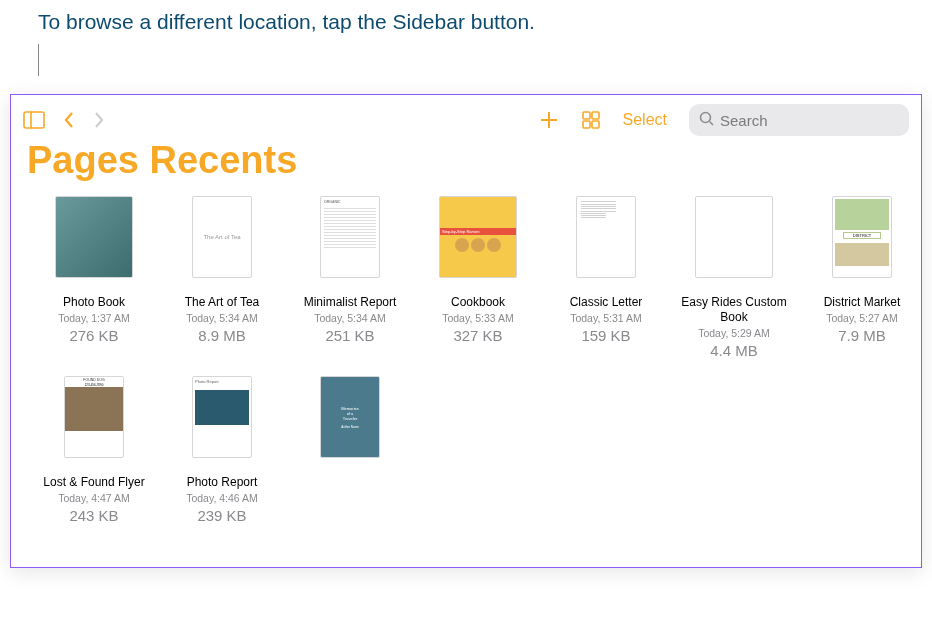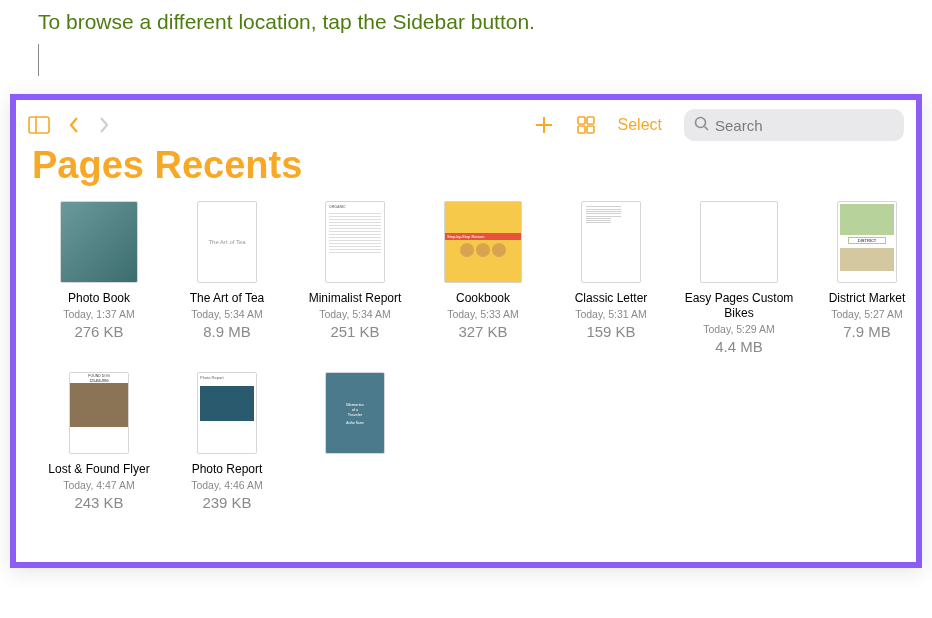--- a/index.html
+++ b/index.html
@@ -12,32 +12,32 @@
       background: #fff;
       width: 932px;
       height: 618px;
       overflow: hidden;
     }
     .annotation-area {
       padding: 8px 0 18px 38px;
     }
     .annotation-text {
       font-size: 21px;
-      color: #4d7c0f;
+      color: #0c4a6e;
       line-height: 1.35;
     }
     .callout-line {
       width: 1px;
       height: 32px;
       background: #888;
       margin-left: 0px;
       margin-top: 8px;
     }
     .app-window {
-      border: 6px solid #8b5cf6;
+      border: 1px solid #8b5cf6;
       border-radius: 0;
       margin: 0 10px 0 10px;
       background: #fff;
       box-shadow: 0 4px 20px rgba(0, 0, 0, 0.1);
       height: 474px;
       overflow: hidden;
     }
     .toolbar {
       display: flex;
       align-items: center;
@@ -127,21 +127,21 @@
       overflow: hidden;
       display: flex;
       flex-direction: column;
     }
     .thumb.wide {
       width: 78px;
       height: 82px;
     }
     .doc-meta {
       text-align: center;
-      margin-top: 8px;
+      margin-top: 17px;
       width: 100%;
     }
     .doc-name {
       font-size: 12px;
       color: #000;
       line-height: 1.25;
       margin-bottom: 2px;
     }
     .doc-time {
       font-size: 10.5px;
@@ -310,21 +310,21 @@
         </div>
       </div>
       <div class="doc-item">
         <div class="thumb wide thumb-easyrides">
           <div class="left"></div>
           <div class="right">
             <div class="label">CUST BIKE</div>
           </div>
         </div>
         <div class="doc-meta">
-          <div class="doc-name">Easy Pages Custom Bikes</div>
+          <div class="doc-name">Easy Rides Custom Book</div>
           <div class="doc-time">Today, 5:29 AM</div>
           <div class="doc-size">4.4 MB</div>
         </div>
       </div>
       <div class="doc-item">
         <div class="thumb thumb-district">
           <div class="top"></div>
           <div class="badge">DISTRICT</div>
           <div style="background: rgb(212, 200, 160); height: 30%; margin-top: 2px;"></div>
         </div>

